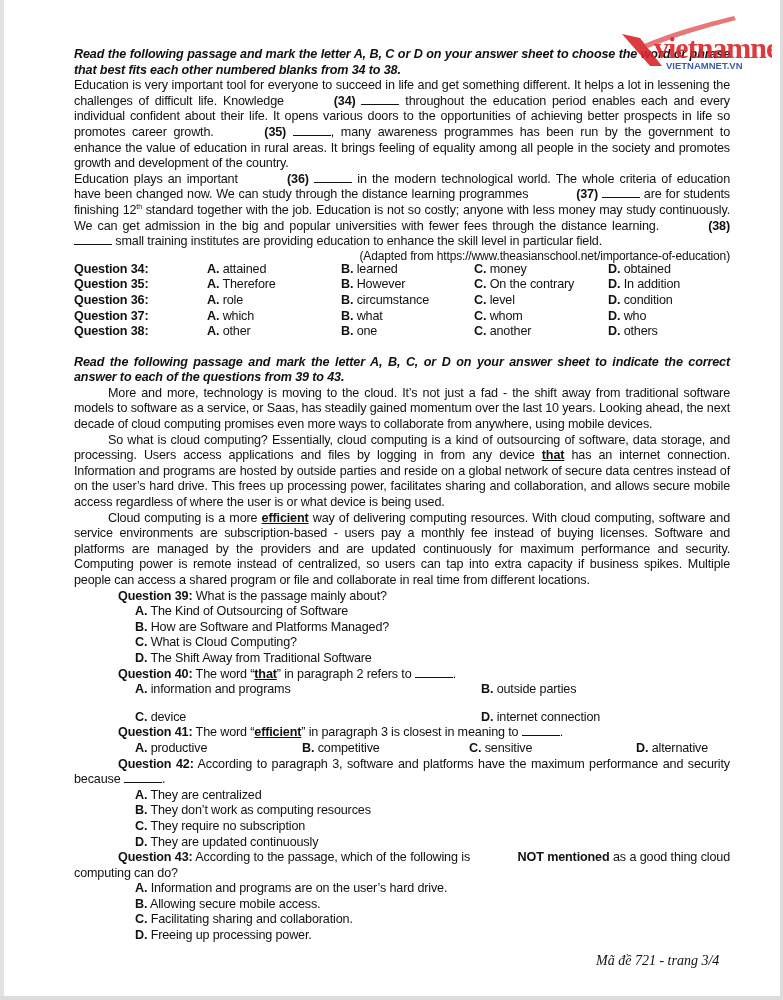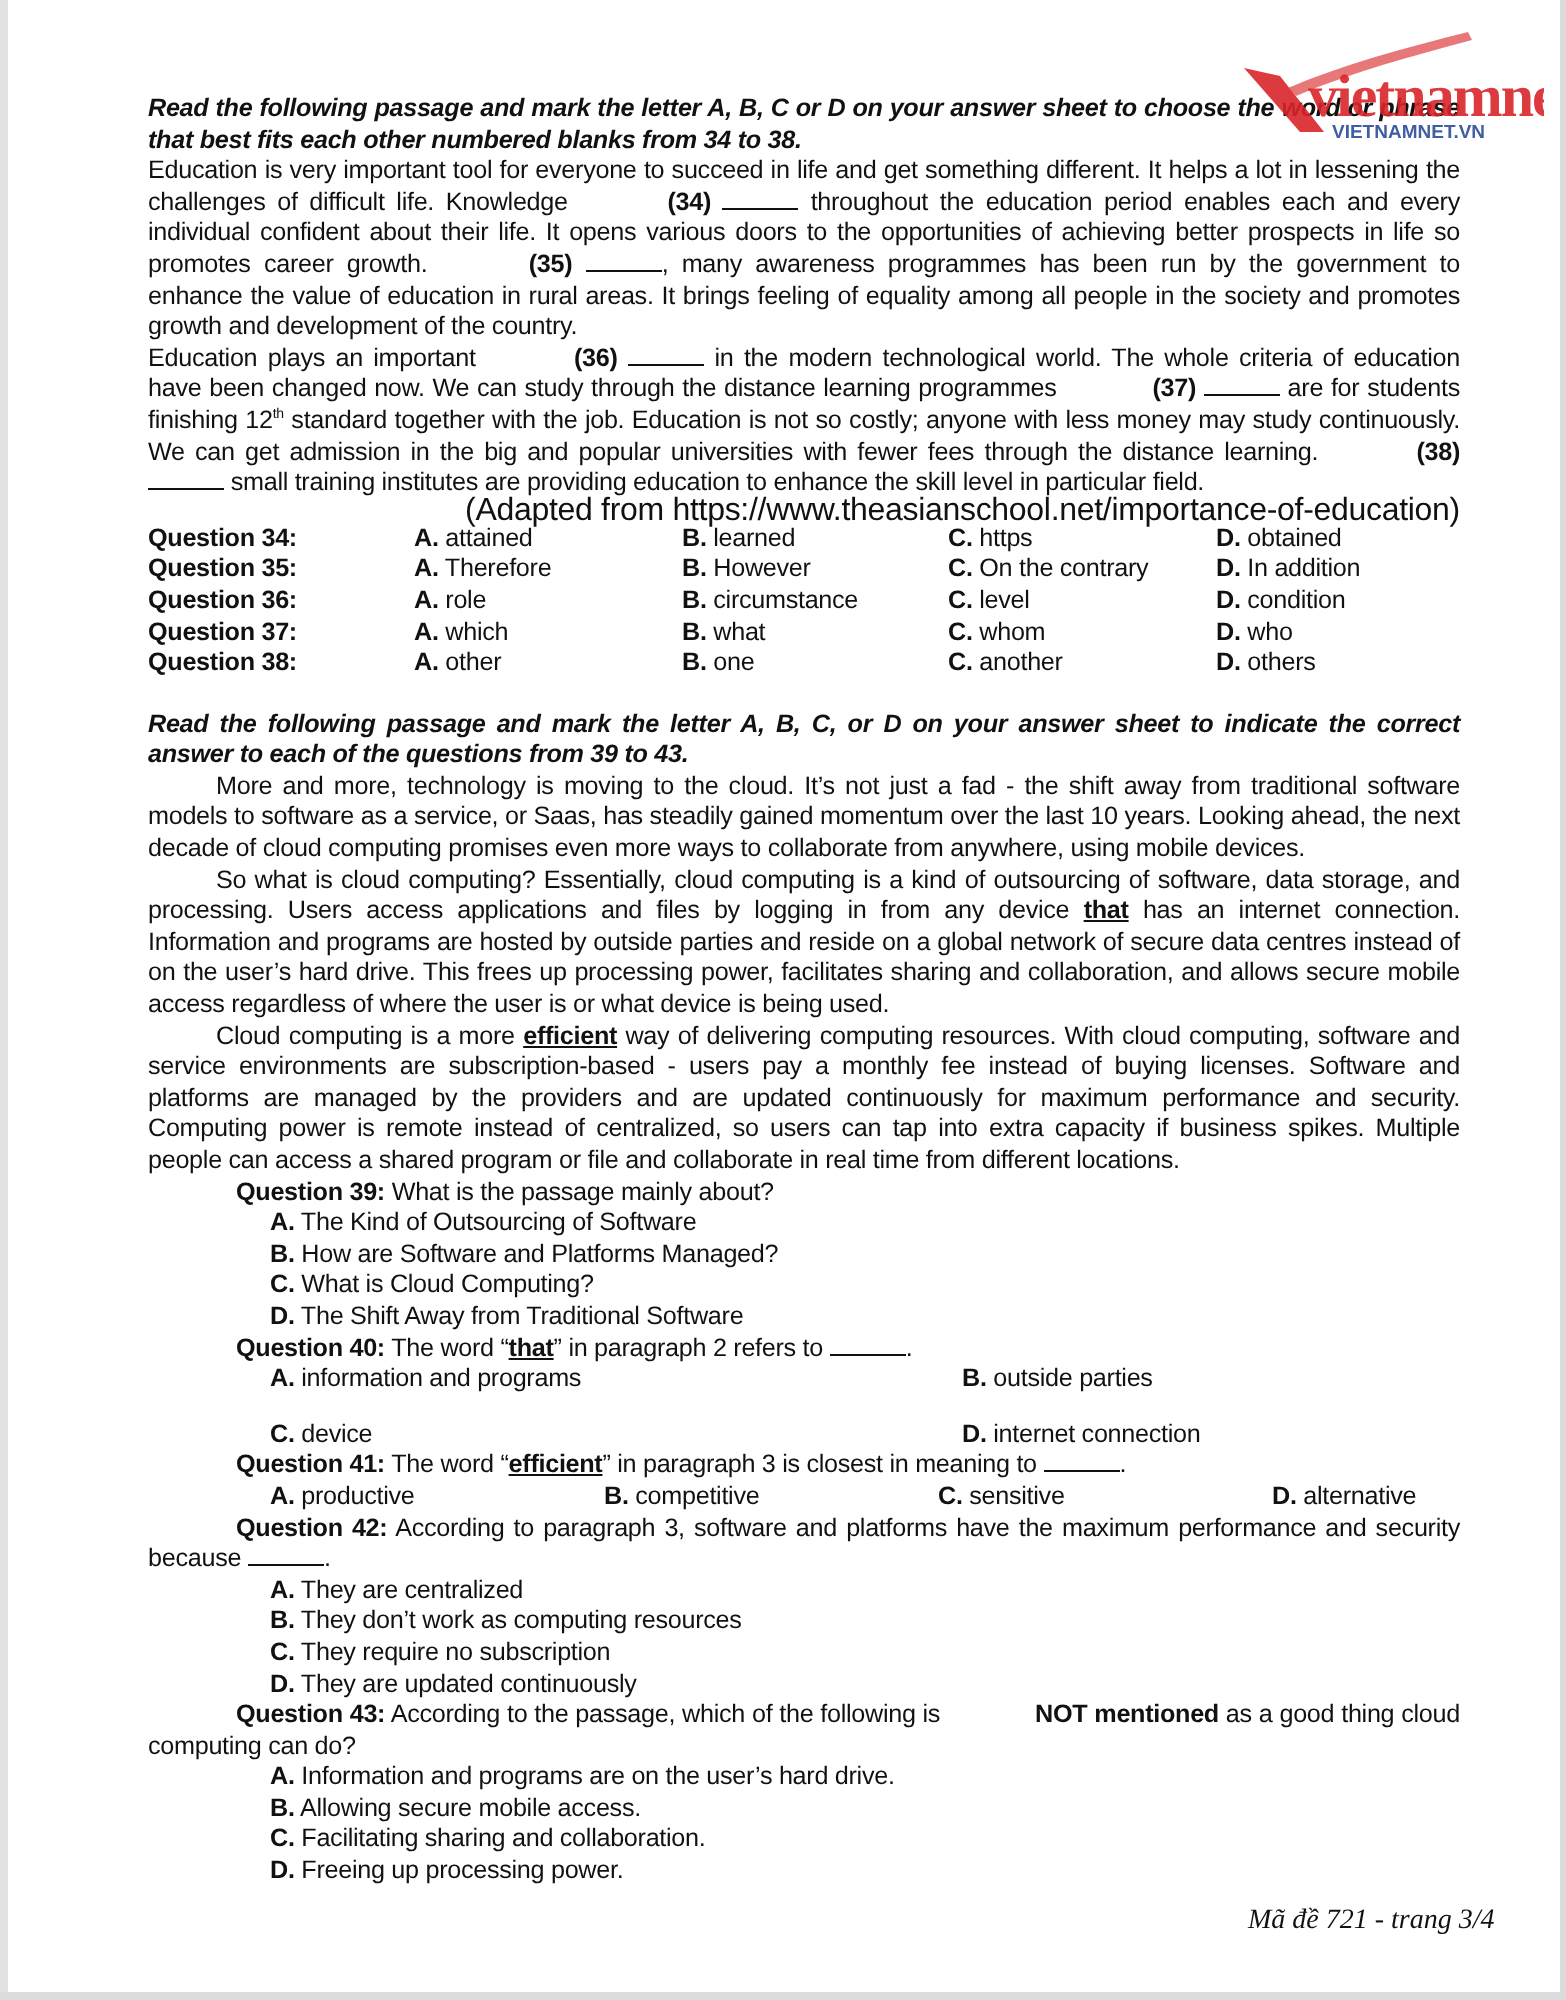--- a/index.html
+++ b/index.html
@@ -12,58 +12,58 @@
   .edge-left { position:absolute; left:0; top:0; width:4px; height:1000px; background:#e2e2e2; }
   .edge-right { position:absolute; right:0; top:0; width:3px; height:1000px; background:#dcdcdc; }
   .edge-bottom { position:absolute; left:0; bottom:0; width:783px; height:4px; background:#dcdcdc; }
   .page {
     position:absolute; left:74px; top:47px; width:656px;
     font-size:12.6px; line-height:15.6px; letter-spacing:-0.15px;
   }
   .instr { font-weight:bold; font-style:italic; }
   p { margin:0; text-align:justify; }
   .indent { text-indent:34px; }
-  .src { text-align:right; font-size:16px; line-height:12px; font-style:normal; }
+  .src { text-align:right; font-size:12px; line-height:12px; font-style:normal; }
   .src.it { font-style:italic; font-size:10px; }
   .b { font-weight:bold;padding-left:44px; }
   .u { text-decoration:underline; font-weight:bold; }
   .blank { display:inline-block; width:38px; border-bottom:1.2px solid #111; height:10px; vertical-align:baseline; }
   sup { font-size:7px; line-height:0; }
   .grid4 { display:grid; grid-template-columns:89px 134px 133px 134px 166px; }
   .grid4 div { white-space:nowrap; }
   .qlabel { font-weight:bold; }
   .opt { padding-left:17px; }
   .two { display:grid; grid-template-columns:334px 322px; padding-left:17px;gap:12px; }
   .four { display:grid; grid-template-columns:167px 167px 167px 155px; padding-left:17px; }
   .gap { height:15px; }
   .logo { position:absolute; left:622px; top:14px; width:150px; height:56px; }
   .footer {
     position:absolute; left:596px; top:953px;
-    font-family:"Liberation Serif", serif; font-style:italic; font-size:14px; color:#111;margin-left:28px;
+    font-family:"Liberation Serif", serif; font-style:italic; font-size:14px; color:#111;
   }
 </style>
 </head>
 <body>
 
 <div class="edge-left"></div>
 <div class="edge-right"></div>
 <div class="edge-bottom"></div>
 
 <div class="page">
 
   <p class="instr">Read the following passage and mark the letter A, B, C or D on your answer sheet to choose the word or phrase that best fits each other numbered blanks from 34 to 38.</p>
   <p><span>Education is very important tool for everyone to succeed in life and get something different. It helps a lot in lessening the challenges of difficult life. Knowledge </span><span class="b">(34)</span> <span class="blank"></span><span> throughout the education period enables each and every individual confident about their life. It opens various doors to the opportunities of achieving better prospects in life so promotes career growth. </span><span class="b">(35)</span> <span class="blank"></span><span>, many awareness programmes has been run by the government to enhance the value of education in rural areas. It brings feeling of equality among all people in the society and promotes growth and development of the country.</span></p>
   <p><span>Education plays an important </span><span class="b">(36)</span> <span class="blank"></span><span> in the modern technological world. The whole criteria of education have been changed now. We can study through the distance learning programmes </span><span class="b">(37)</span> <span class="blank"></span><span> are for students finishing 12</span><sup>th</sup><span> standard together with the job. Education is not so costly; anyone with less money may study continuously. We can get admission in the big and popular universities with fewer fees through the distance learning. </span><span class="b">(38)</span> <span class="blank"></span><span> small training institutes are providing education to enhance the skill level in particular field.</span></p>
   <p class="src">(Adapted from https://www.theasianschool.net/importance-of-education)</p>
 
   <div class="grid4">
     <div class="qlabel">Question 34:</div>
     <div><span class="b">A.</span> <span>attained</span></div>
     <div><span class="b">B.</span> <span>learned</span></div>
-    <div><span class="b">C.</span> <span>https</span></div>
+    <div><span class="b">C.</span> <span>money</span></div>
     <div><span class="b">D.</span> <span>obtained</span></div>
   </div>
   <div class="grid4">
     <div class="qlabel">Question 35:</div>
     <div><span class="b">A.</span> <span>Therefore</span></div>
     <div><span class="b">B.</span> <span>However</span></div>
     <div><span class="b">C.</span> <span>On the contrary</span></div>
     <div><span class="b">D.</span> <span>In addition</span></div>
   </div>
   <div class="grid4">

